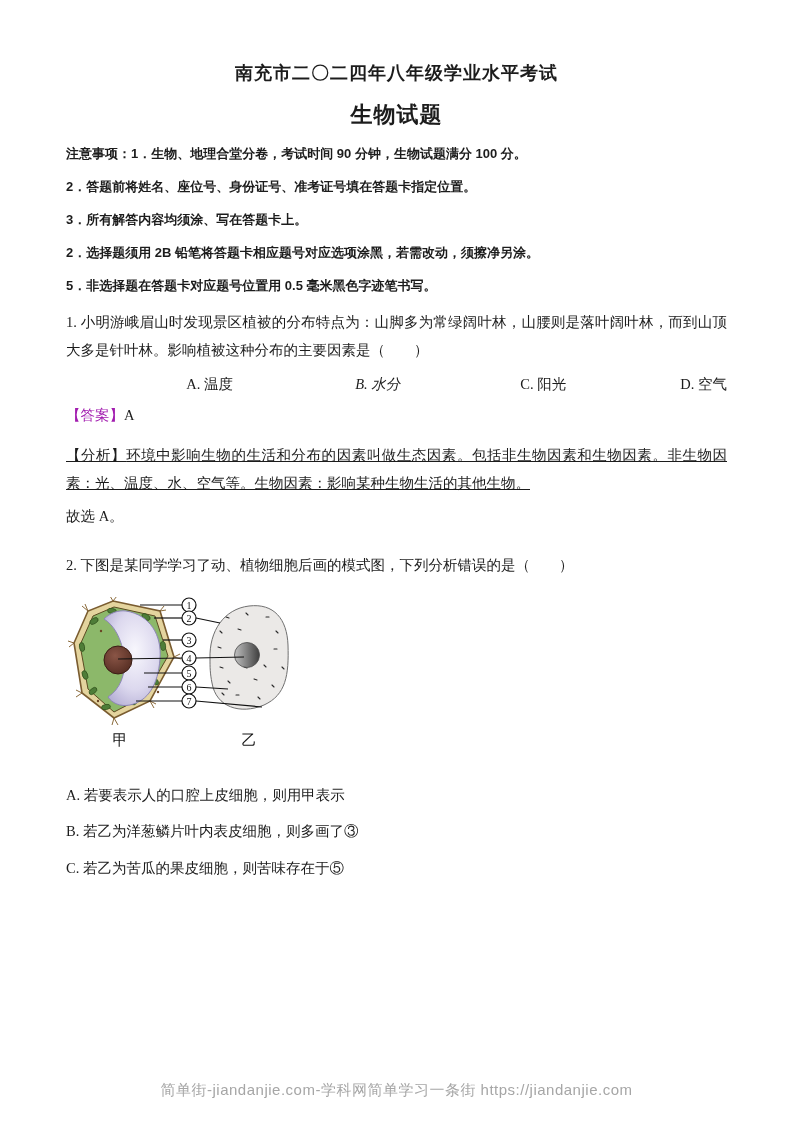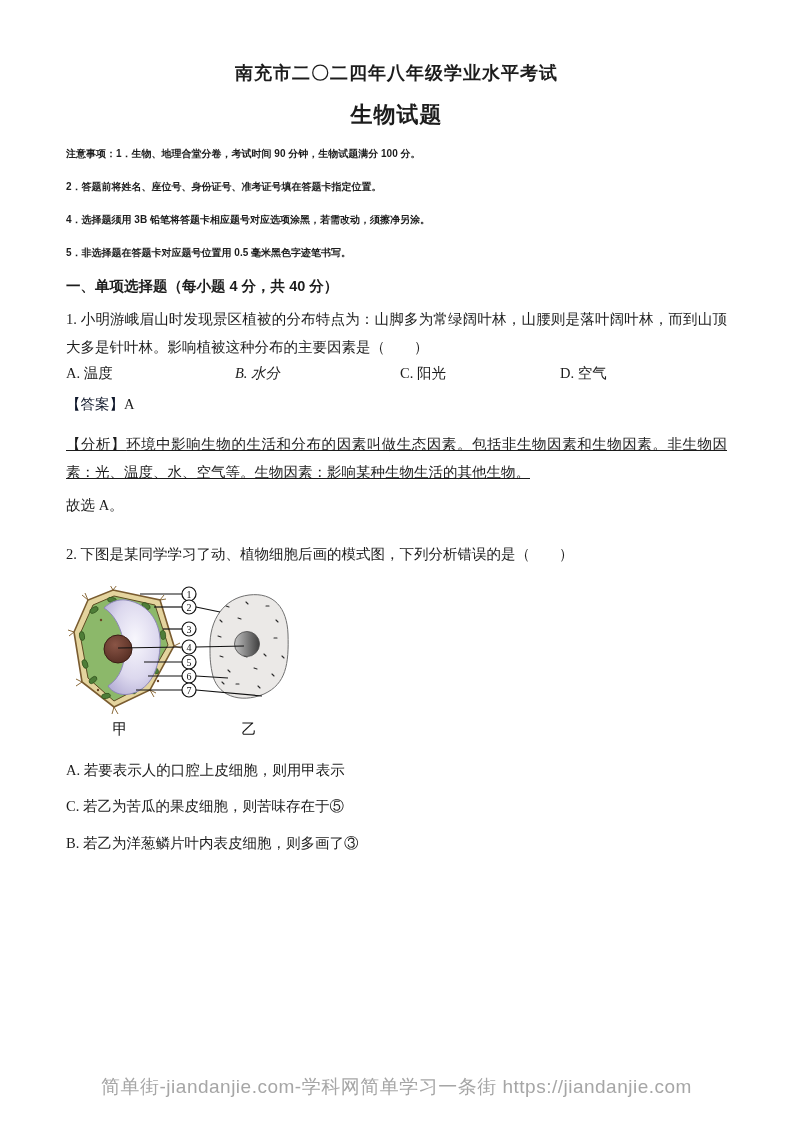--- a/index.html
+++ b/index.html
@@ -27,21 +27,21 @@
     font-family:"Liberation Sans","DejaVu Sans",sans-serif;
     font-weight:bold;
     font-size:22px;
     line-height:22px;
     margin:0 0 17px 0;
     letter-spacing:1px;
   }
   .notice{
     font-family:"Liberation Sans","DejaVu Sans",sans-serif;
     font-weight:bold;
-    font-size:10px;
+    font-size:13px;
     line-height:22px;
     margin:0 0 11px 0;
   }
   .section-heading{
     font-family:"Liberation Sans","DejaVu Sans",sans-serif;
     font-weight:bold;
     font-size:14.5px;
     line-height:22px;
     margin:0 0 8px 0;
   }
@@ -49,71 +49,72 @@
     font-size:14.5px;
     line-height:28px;
     margin:0;
     text-align:justify;
   }
   .q-stem{margin-top:2px;}
   .options-row{
     display:flex;
     font-size:14.5px;
     line-height:22px;
-    margin-top:1px;
+    margin-top:9px;
+    justify-content:flex-end;
   }
   .options-row span{display:inline-block;}
   .opt-a{width:169px;}
   .opt-b{width:165px;font-style:italic;}
   .opt-c{width:160px;}
-  .tag-blue{color:#0f172a;margin-top:32px;}
+  .tag-blue{color:#a21caf;margin-top:32px;}
   .answer-line,.analysis-head{
     font-size:14.5px;
     line-height:22px;
     margin-top:9px;
   }
   .tagged-para{margin-top:5px;text-decoration:underline;}
   .single-line{
     font-size:14.5px;
     line-height:22px;
     margin-top:8px;
   }
   .q2-stem{margin-top:24px;}
   .figure-wrap{margin:18px 0 0 2px;width:270px;}
   .q2-option{
     font-size:14.5px;
     line-height:22px;
     margin-top:11px;
   }
-  .q2-options{margin-top:14px;}
+  .q2-options{margin-top:28px;}
   .footer{
     position:absolute;
     left:0;right:0;
     bottom:22px;
     text-align:center;
     font-family:"Liberation Sans","DejaVu Sans",sans-serif;
-    font-size:19px;
+    font-size:15px;
     color:#a6a6a6;
     letter-spacing:0.5px;
   }
 </style>
 </head>
 <body>
 
 <div class="page">
 
   <h1 class="title">南充市二〇二四年八年级学业水平考试</h1>
   <h2 class="subtitle">生物试题</h2>
 
   <p class="notice">注意事项：1．生物、地理合堂分卷，考试时间 90 分钟，生物试题满分 100 分。</p>
   <p class="notice">2．答题前将姓名、座位号、身份证号、准考证号填在答题卡指定位置。</p>
-  <p class="notice">4．选择题须用 3B 铅笔将答题卡相应题号对应选项涂黑，若需改动，须擦净另涂。</p>
+  <p class="notice">3．所有解答内容均须涂、写在答题卡上。</p>
+  <p class="notice">2．选择题须用 2B 铅笔将答题卡相应题号对应选项涂黑，若需改动，须擦净另涂。</p>
   <p class="notice">5．非选择题在答题卡对应题号位置用 0.5 毫米黑色字迹笔书写。</p>
 
-  <p class="section-heading">一、单项选择题（每小题 4 分，共 40 分）</p>
 
   <p class="para q-stem">1. 小明游峨眉山时发现景区植被的分布特点为：山脚多为常绿阔叶林，山腰则是落叶阔叶林，而到山顶大多是针叶林。影响植被这种分布的主要因素是（　　）</p>
 
   <div class="options-row">
     <span class="opt-a">A. 温度</span>
     <span class="opt-b">B. 水分</span>
     <span class="opt-c">C. 阳光</span>
     <span class="opt-d">D. 空气</span>
   </div>
 
@@ -218,21 +219,21 @@
         <text x="121" y="107.5">7</text>
       </g>
 
       <text x="52" y="148" font-size="15" fill="#111" text-anchor="middle">甲</text>
       <text x="181" y="148" font-size="15" fill="#111" text-anchor="middle">乙</text>
     </svg>
   </div>
 
   <div class="q2-options">
     <p class="q2-option">A. 若要表示人的口腔上皮细胞，则用甲表示</p>
+    <p class="q2-option">B. 若乙为洋葱鳞片叶内表皮细胞，则多画了③</p>
     <p class="q2-option">C. 若乙为苦瓜的果皮细胞，则苦味存在于⑤</p>
-    <p class="q2-option">B. 若乙为洋葱鳞片叶内表皮细胞，则多画了③</p>
   </div>
 
   <div class="footer">
     <span>简单街-jiandanjie.com-学科网简单学习一条街 https://jiandanjie.com</span>
   </div>
 
 </div>
 
 </body></html>

